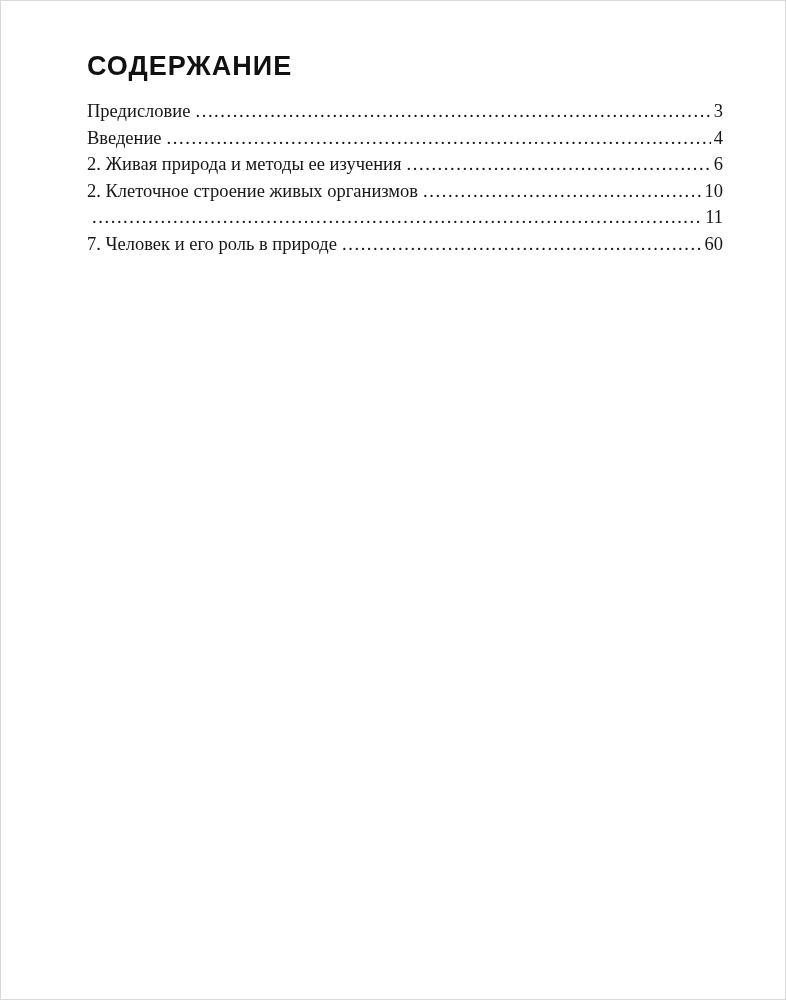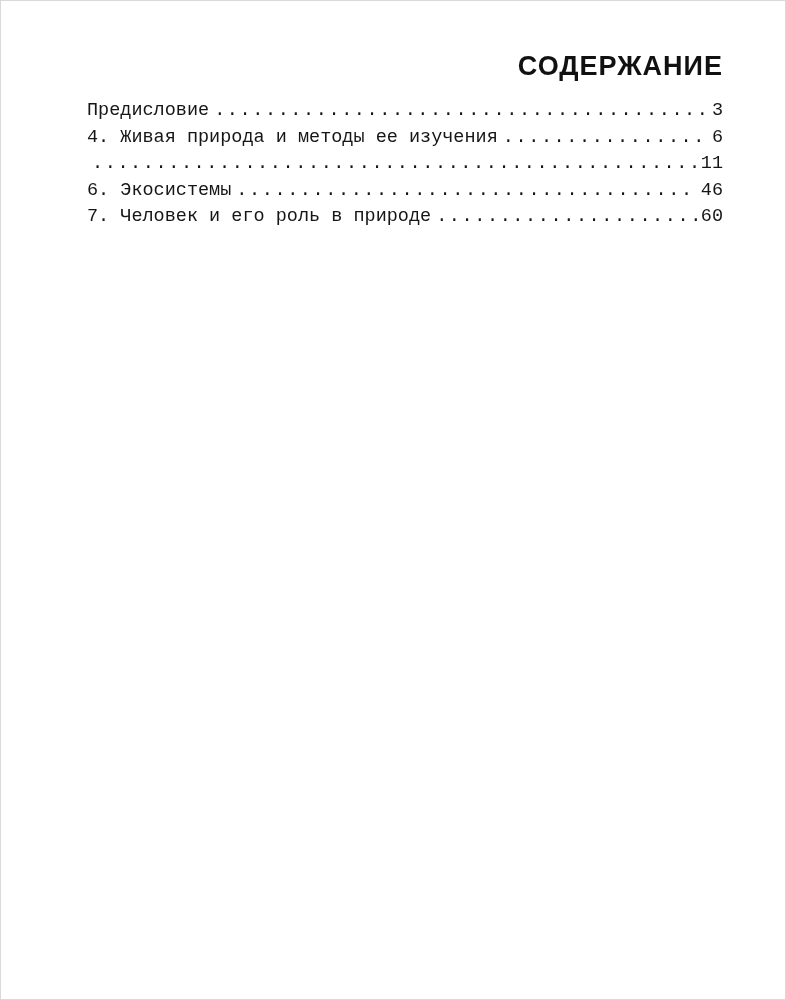--- a/index.html
+++ b/index.html
@@ -20,34 +20,33 @@
   }
   .content {
     box-sizing: border-box;
     padding: 50px 62px 0 86px;
   }
   .title {
     font-family: "Liberation Sans", sans-serif;
     font-weight: 700;
     font-size: 27px;
     letter-spacing: 1px;
-    text-align: right;
+    text-align: left;
     margin: 0 0 16px 0;
     color: #111111;
   }
   .toc {
     width: 100%;
   }
   .toc-row {
     display: flex;
     align-items: flex-start;
     font-size: 18.5px;
     line-height: 26.6px;
     color: #161616;
-    font-family: Liberation Mono, monospace;
   }
   .toc-label {
     white-space: nowrap;
     flex: 0 0 auto;
   }
   .toc-leader {
     flex: 1 1 auto;
     overflow: hidden;
     white-space: nowrap;
     margin: 0 3px 0 5px;
@@ -69,40 +68,45 @@
 <div class="page">
   <div class="content">
     <h1 class="title">СОДЕРЖАНИЕ</h1>
     <div class="toc" id="toc-list">
   <div class="toc-row">
     <span class="toc-label">Предисловие</span>
     <span class="toc-leader"></span>
     <span class="toc-page">3</span>
   </div>
 
+  <div class="toc-row">
+    <span class="toc-label">Введение</span>
+    <span class="toc-leader"></span>
+    <span class="toc-page">4</span>
+  </div>
 
   <div class="toc-row">
-    <span class="toc-label">4. Живая природа и методы ее изучения</span>
+    <span class="toc-label">2. Живая природа и методы ее изучения</span>
     <span class="toc-leader"></span>
     <span class="toc-page">6</span>
   </div>
 
+  <div class="toc-row">
+    <span class="toc-label">2. Клеточное строение живых организмов</span>
+    <span class="toc-leader"></span>
+    <span class="toc-page">10</span>
+  </div>
 
   <div class="toc-row">
     <span class="toc-leader"></span>
     <span class="toc-page">11</span>
   </div>
 
 
 
-  <div class="toc-row">
-    <span class="toc-label">6. Экосистемы</span>
-    <span class="toc-leader"></span>
-    <span class="toc-page">46</span>
-  </div>
 
   <div class="toc-row">
     <span class="toc-label">7. Человек и его роль в природе</span>
     <span class="toc-leader"></span>
     <span class="toc-page">60</span>
   </div>
 </div>
   </div>
 </div>
 

